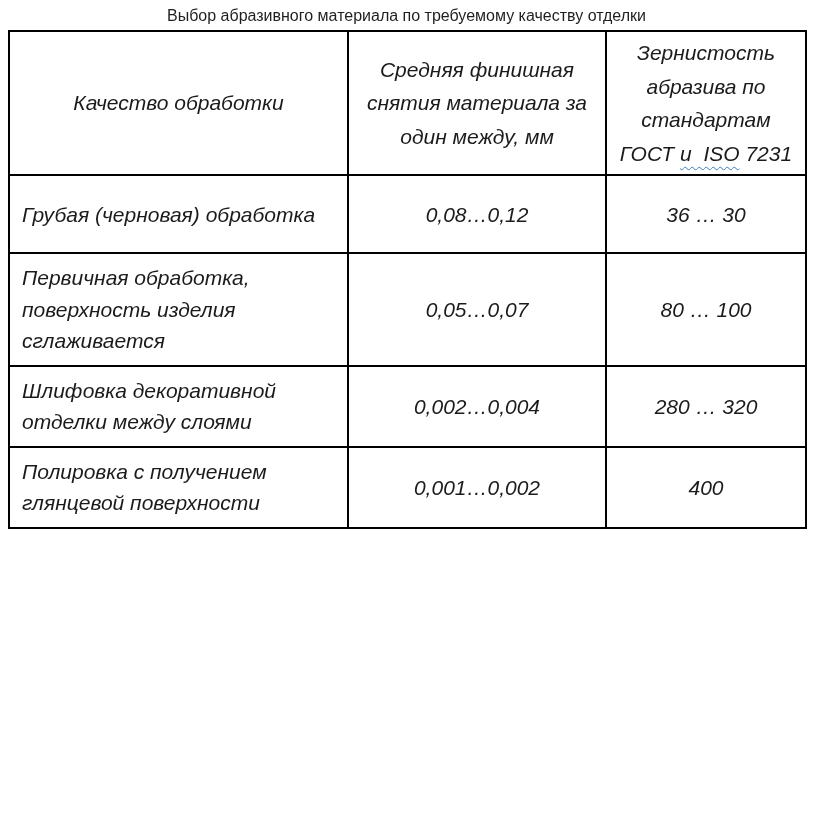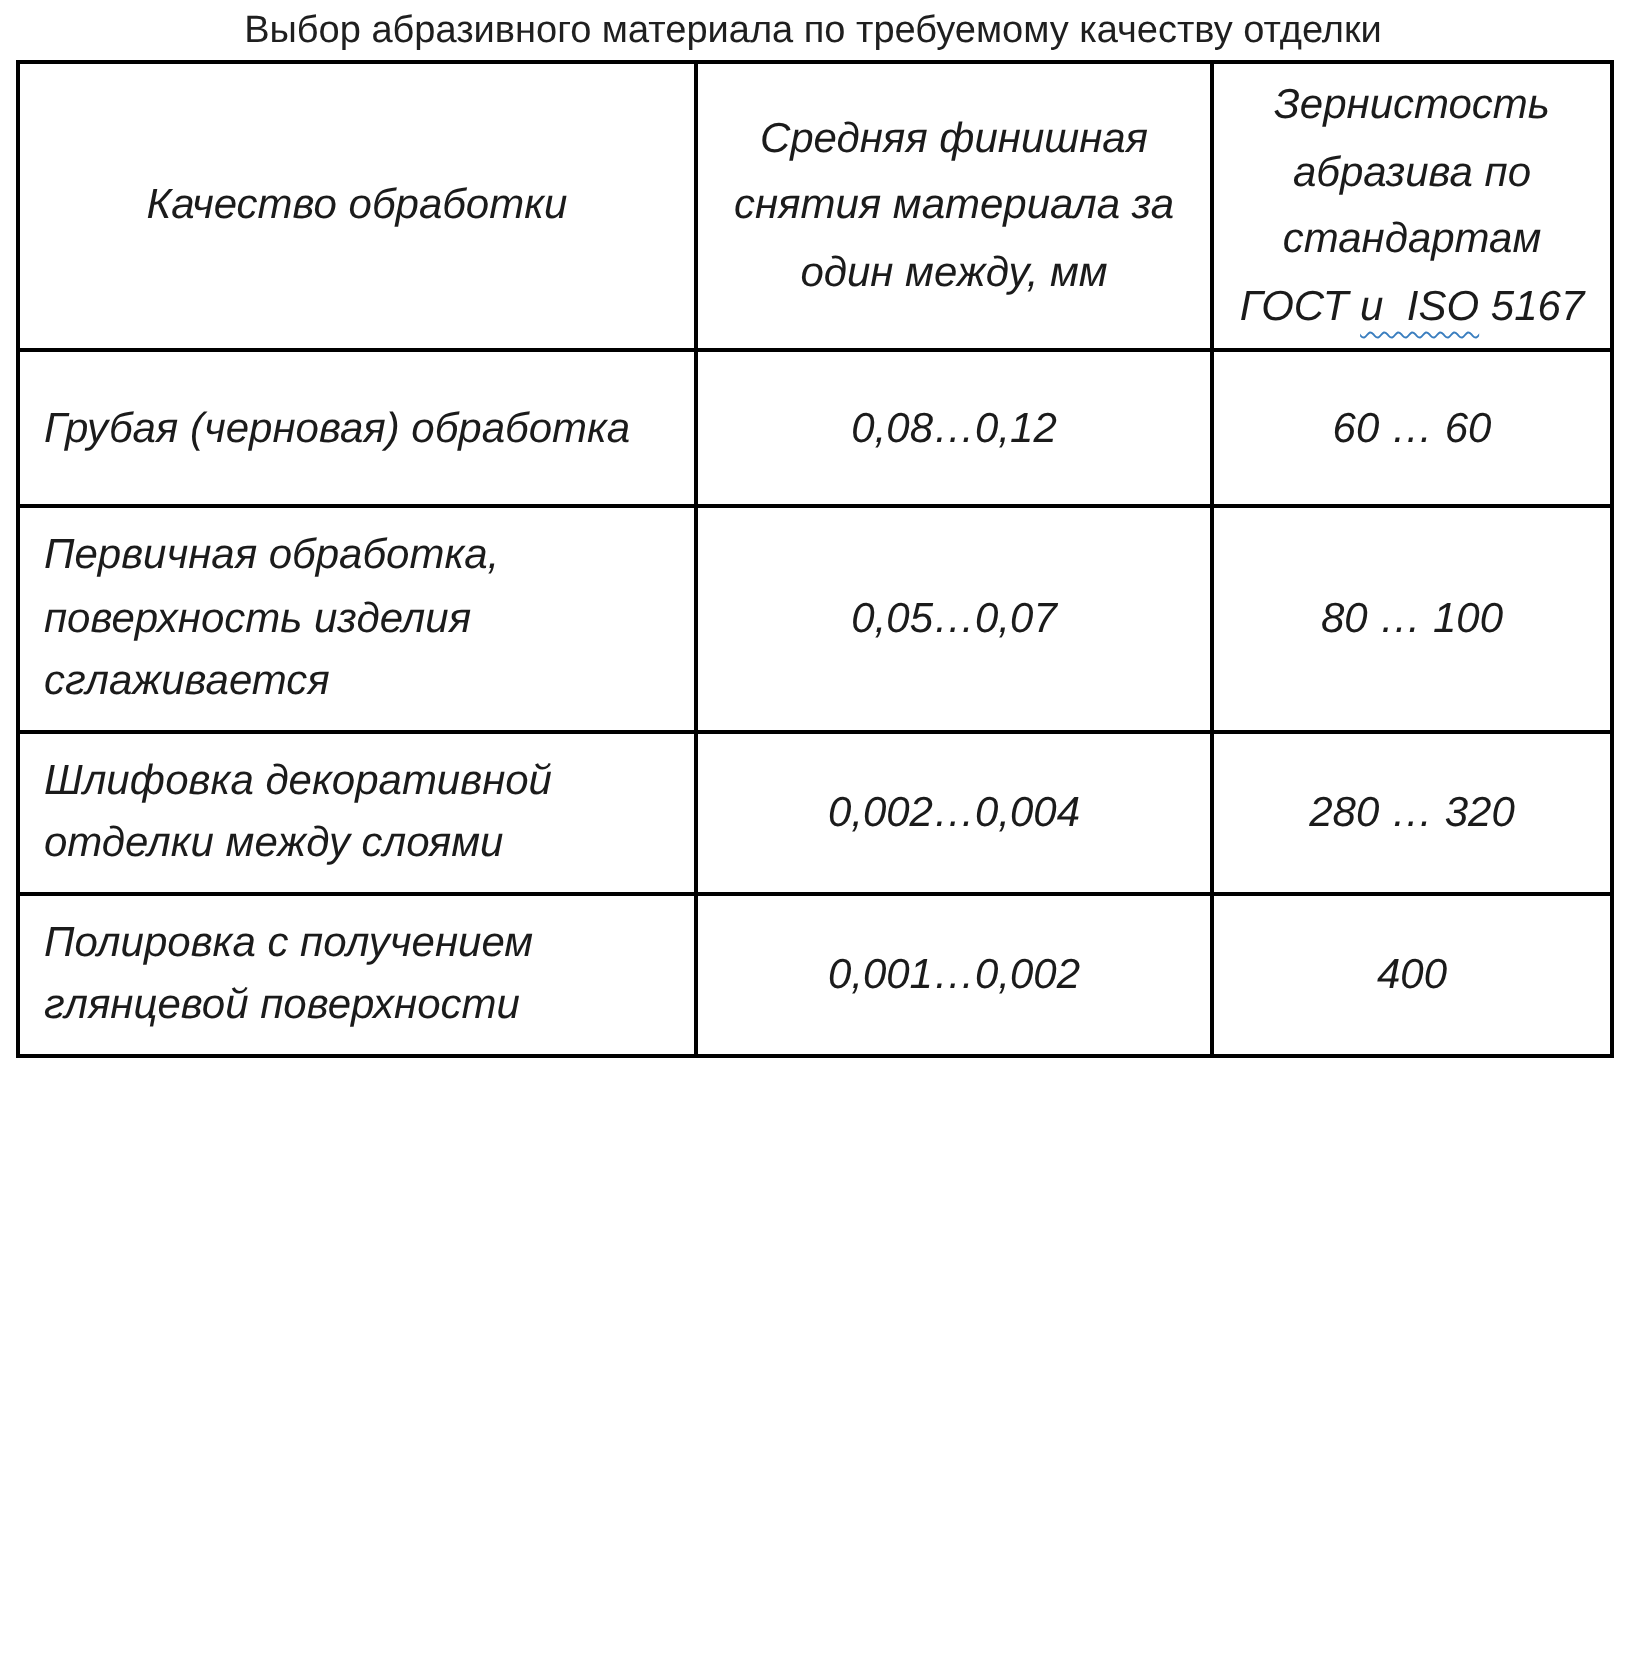--- a/index.html
+++ b/index.html
@@ -11,21 +11,21 @@
     width: 813px;
     height: 832px;
     background: #ffffff;
     font-family: "Liberation Sans", sans-serif;
     color: #1b1b1b;
     position: relative;
     box-sizing: border-box;
   }
   .doc-title {
     text-align: center;
-    font-size: 19px;
+    font-size: 16px;
     line-height: 22px;
     padding-top: 5px;
     color: #1f1f1f;
     white-space: nowrap;
   }
   table.abrasive {
     border-collapse: collapse;
     table-layout: fixed;
     margin-left: 8px;
     margin-top: 3px;
@@ -89,29 +89,29 @@
         <th class="h-cell">Качество обработки</th>
         <th class="h-cell">
           <span class="hline">Средняя финишная</span>
           <span class="hline">снятия материала за</span>
           <span class="hline">один между, мм</span>
         </th>
         <th class="h-cell">
           <span class="hline">Зернистость</span>
           <span class="hline">абразива по</span>
           <span class="hline">стандартам</span>
-          <span class="hline"><span>ГОСТ </span><span class="squiggle">и&nbsp; ISO</span><span> 5167</span></span>
+          <span class="hline"><span>ГОСТ </span><span class="squiggle">и&nbsp; ISO</span><span> 7231</span></span>
         </th>
       </tr>
     </thead>
     <tbody>
       <tr>
         <td class="col-quality">Грубая (черновая) обработка</td>
         <td class="col-depth">0,08…0,12</td>
-        <td class="col-grit">60 … 60</td>
+        <td class="col-grit">36 … 30</td>
       </tr>
       <tr>
         <td class="col-quality">Первичная обработка, поверхность изделия сглаживается</td>
         <td class="col-depth">0,05…0,07</td>
         <td class="col-grit">80 … 100</td>
       </tr>
       <tr>
         <td class="col-quality">Шлифовка декоративной отделки между слоями</td>
         <td class="col-depth">0,002…0,004</td>
         <td class="col-grit">280 … 320</td>

